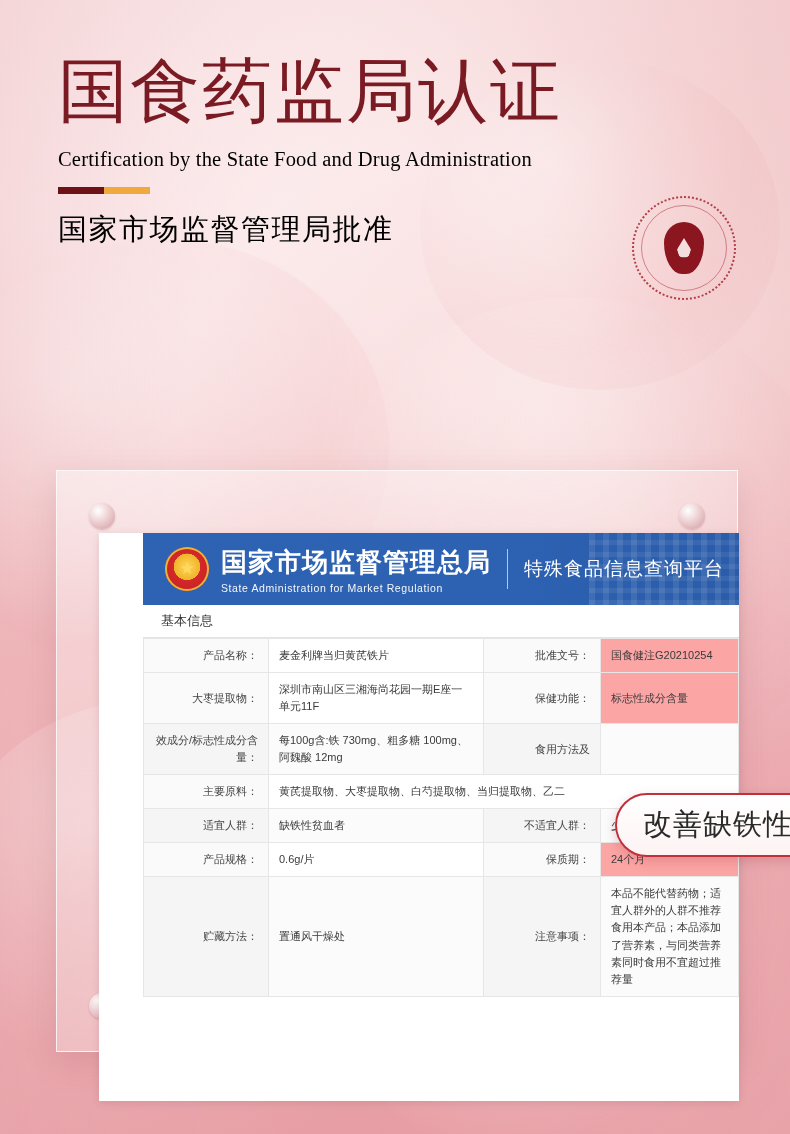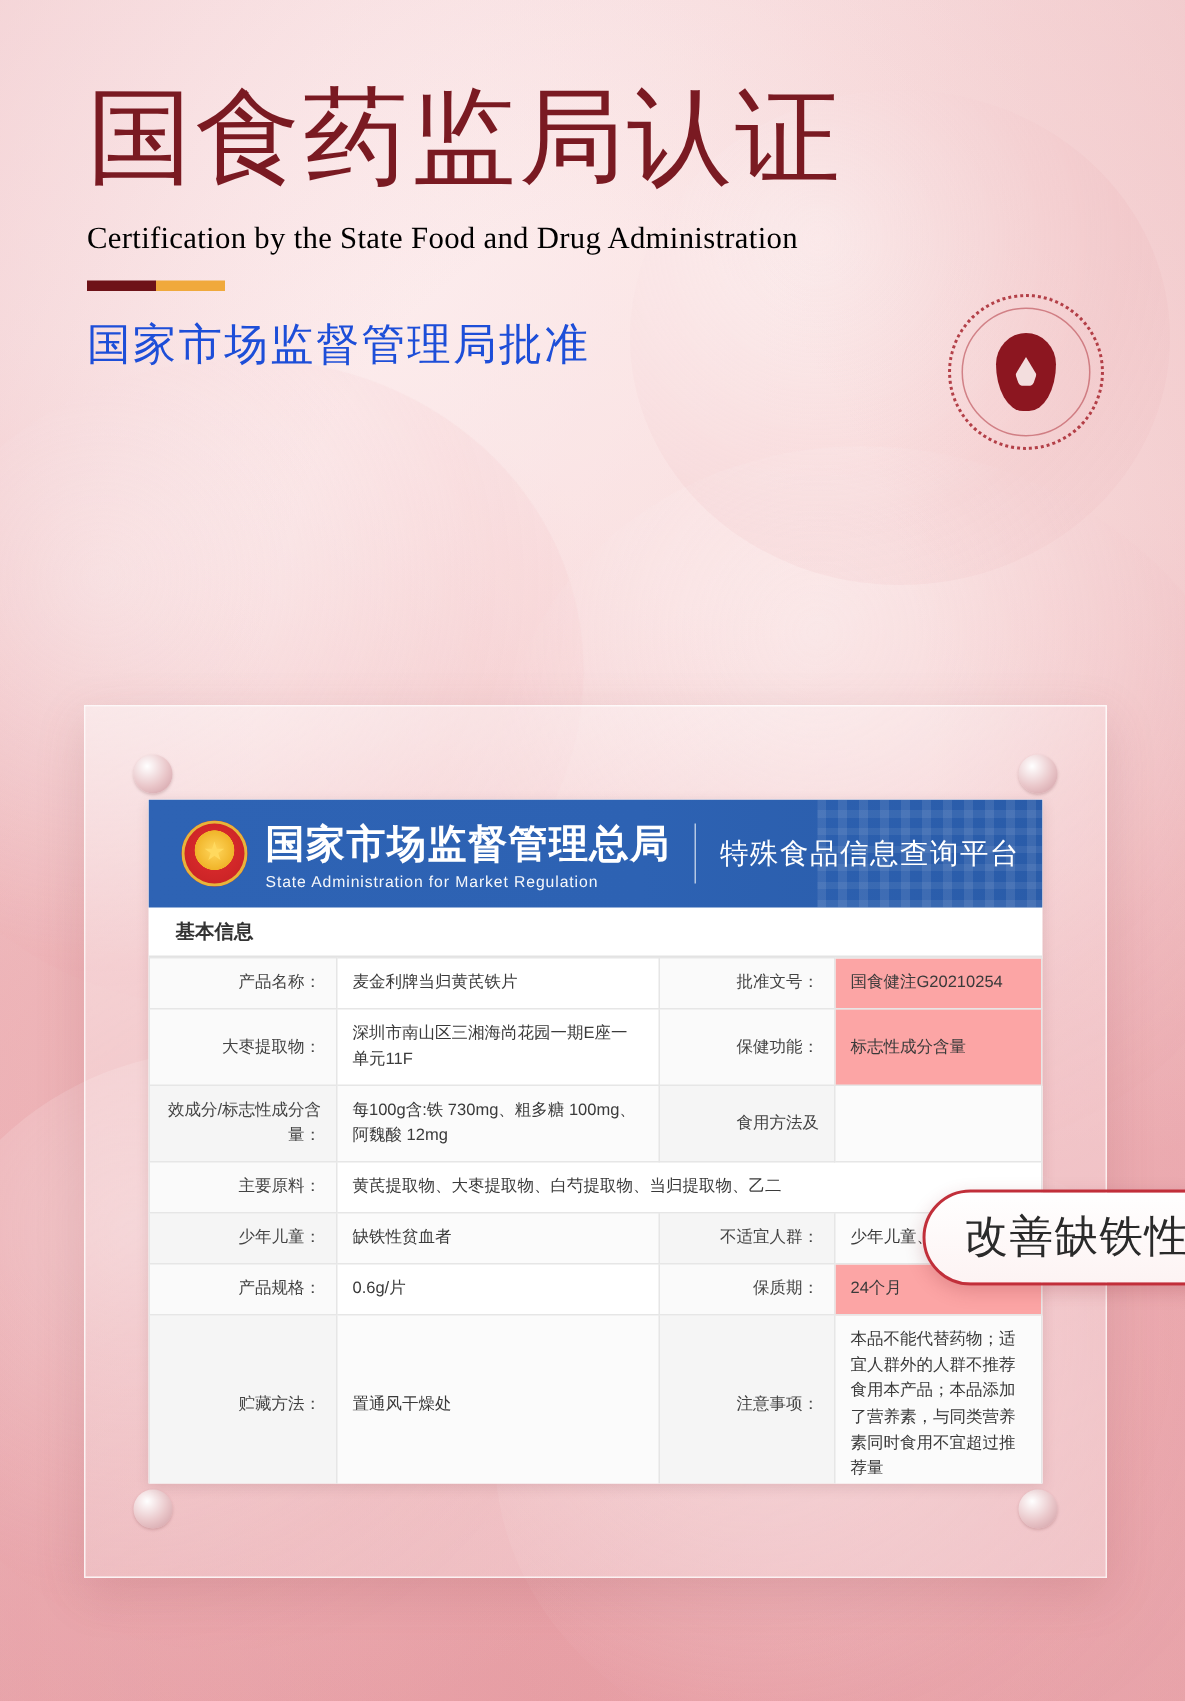--- a/index.html
+++ b/index.html
@@ -62,21 +62,21 @@
   }
   .h-rule { margin-top: 16px; display: flex; width: 92px; height: 7px; }
   .h-rule i { display: block; height: 100%; flex: 1; }
   .h-rule .r1 { background: #6e1218; }
   .h-rule .r2 { background: #f0a93c; }
   .h-sub-cn {
     margin-top: 16px;
     font-family: "Liberation Serif", serif;
     font-size: 29px;
     letter-spacing: 1.5px;
-    color: #1d4ed8;
+    color: #000000;
   }
 
   
   .emblem { position: absolute; right: 54px; top: 196px; width: 104px; height: 104px; }
   .emblem .ring {
     position: absolute; inset: 0; border-radius: 50%;
     border: 2px dotted #a8262f;
     opacity: .85;
   }
   .emblem .ring2 {
@@ -113,24 +113,25 @@
   }
   .s-tl { left: 32px; top: 32px; }
   .s-tr { right: 32px; top: 32px; }
   .s-bl { left: 32px; bottom: 32px; }
   .s-br { right: 32px; bottom: 32px; }
 
   
   .cert {
     position: absolute;
     left: 42px; top: 62px;
-    width: 596px; height: 456px;
+    width: 596px; height: 568px;
     background: #ffffff;
     overflow: hidden;
     box-shadow: 0 2px 8px rgba(120,60,70,0.16);
+    padding-left: 44px;
   }
   .cert-head {
     position: relative;
     height: 72px;
     background: linear-gradient(90deg, #2e63b4 0%, #2d62b3 55%, #2a5ca9 100%);
     display: flex; align-items: center;
     overflow: hidden;
   }
   .cert-head .deco {
     position: absolute; right: 0; top: 0; bottom: 0; width: 150px;
@@ -157,21 +158,21 @@
   .cert-divider { width: 1px; height: 40px; background: rgba(255,255,255,0.65); margin: 0 16px; }
   .cert-platform { color: #fff; font-size: 19px; letter-spacing: 1px; position: relative; z-index: 2; }
 
   .section-bar {
     height: 32px;
     display: flex; align-items: center;
     padding-left: 18px;
     font-size: 13px; color: #333;
     border-bottom: 1px solid #e3e3e3;
   }
-  .section-bar b { font-weight: bold; }
+  .section-bar b { font-weight: normal; }
 
   table.info {
     width: 100%;
     border-collapse: collapse;
     table-layout: fixed;
     font-size: 11px;
     color: #3a3a3a;
   }
   table.info td {
     border: 1px solid #e6e6e6;
@@ -278,21 +279,21 @@
         <td class="lab">效成分/标志性成分含量：</td>
         <td class="val">每100g含:铁 730mg、粗多糖 100mg、阿魏酸 12mg</td>
         <td class="lab2">食用方法及</td>
         <td class="val2"></td>
       </tr>
       <tr>
         <td class="lab">主要原料：</td>
         <td class="val" colspan="3">黄芪提取物、大枣提取物、白芍提取物、当归提取物、乙二</td>
       </tr>
       <tr class="alt">
-        <td class="lab">少年儿童：</td>
+        <td class="lab">适宜人群：</td>
         <td class="val">缺铁性贫血者</td>
         <td class="lab2">不适宜人群：</td>
         <td class="val2">少年儿童、孕妇、乳母</td>
       </tr>
       <tr>
         <td class="lab">产品规格：</td>
         <td class="val">0.6g/片</td>
         <td class="lab2">保质期：</td>
         <td class="val2">24个月</td>
       </tr>

